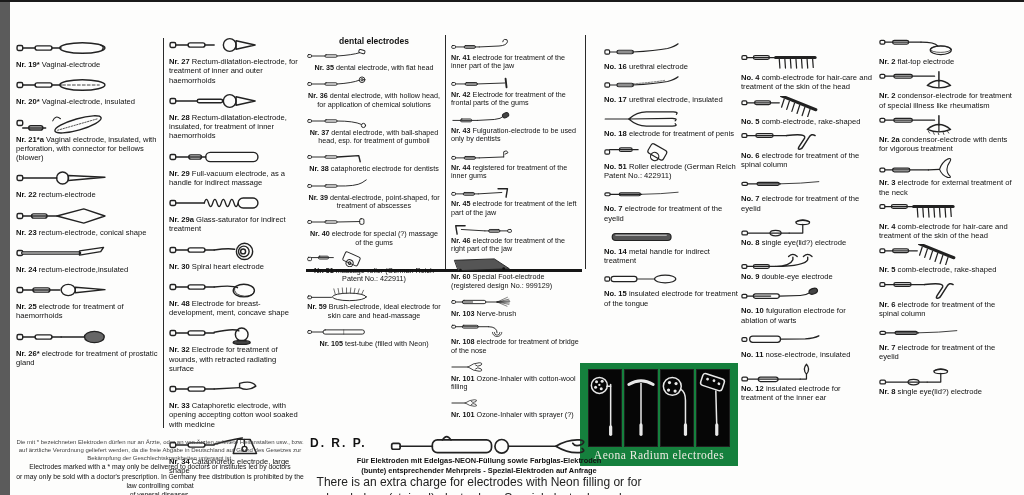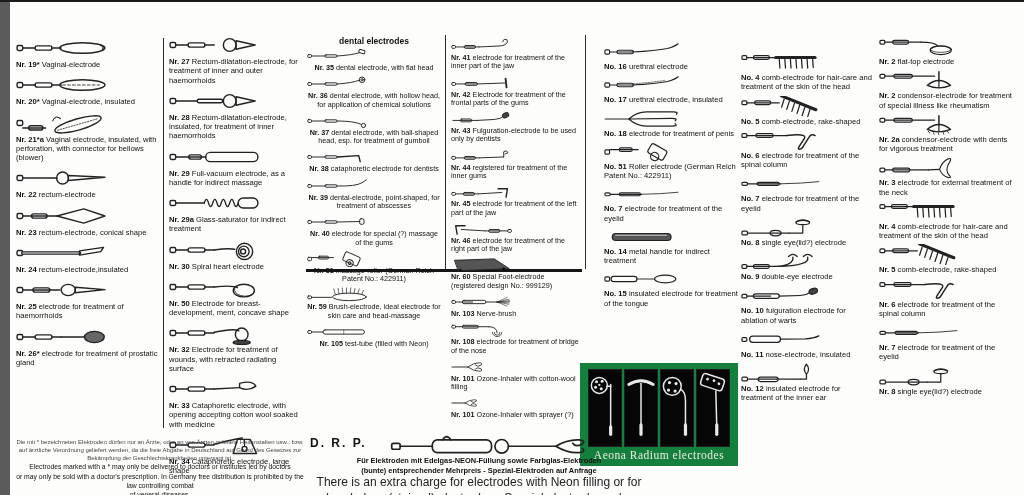--- a/index.html
+++ b/index.html
@@ -255,21 +255,21 @@
               <rect x="1.5" y="13.5" width="8" height="7" rx="2"></rect>
               <line x1="9.5" y1="17" x2="27" y2="17"></line>
               <rect x="27" y="14" width="24" height="6" rx="3"></rect>
               <line x1="51" y1="17" x2="64" y2="17"></line>
               <path d="M64 17 Q90 14 97 18"></path>
               <ellipse cx="106" cy="22" rx="15" ry="9"></ellipse>
               <path d="M93 19 A15 9 0 0 0 120 26" stroke-width="1.2"></path>
             </g>
           </svg>
         </div>
-        <div class="lbl"><span class="no">Nr. 50</span>&nbsp;<span>Electrode for breast-development, ment, concave shape</span></div>
+        <div class="lbl"><span class="no">Nr. 48</span>&nbsp;<span>Electrode for breast-development, ment, concave shape</span></div>
       </div>
       <div class="item">
         <div class="fig">
           <svg viewBox="0 0 130 34" preserveAspectRatio="xMinYMid meet">
             <g class="ln">
               <rect x="1.5" y="13.5" width="8" height="7" rx="2"></rect>
               <line x1="9.5" y1="17" x2="27" y2="17"></line>
               <rect x="27" y="14" width="24" height="6" rx="3"></rect>
               <line x1="51" y1="17" x2="64" y2="17"></line>
               <path d="M64 16 Q92 10 99 14"></path>

